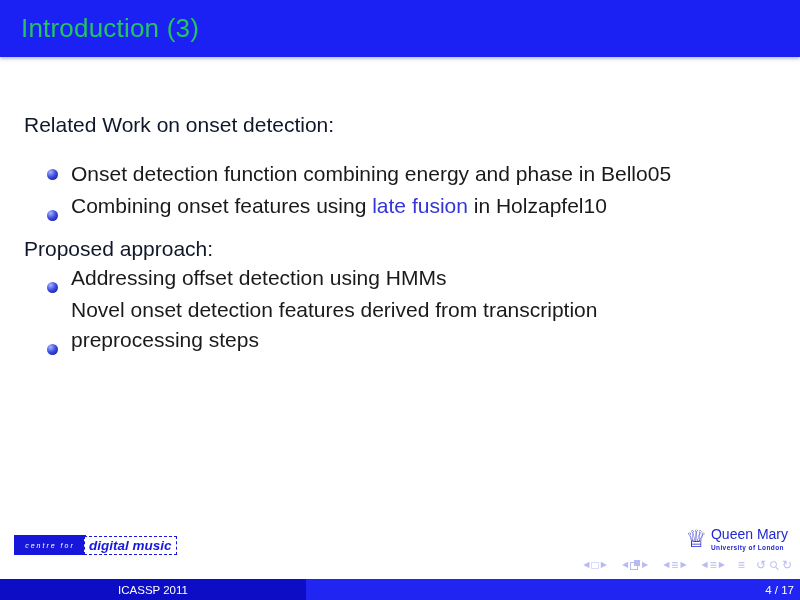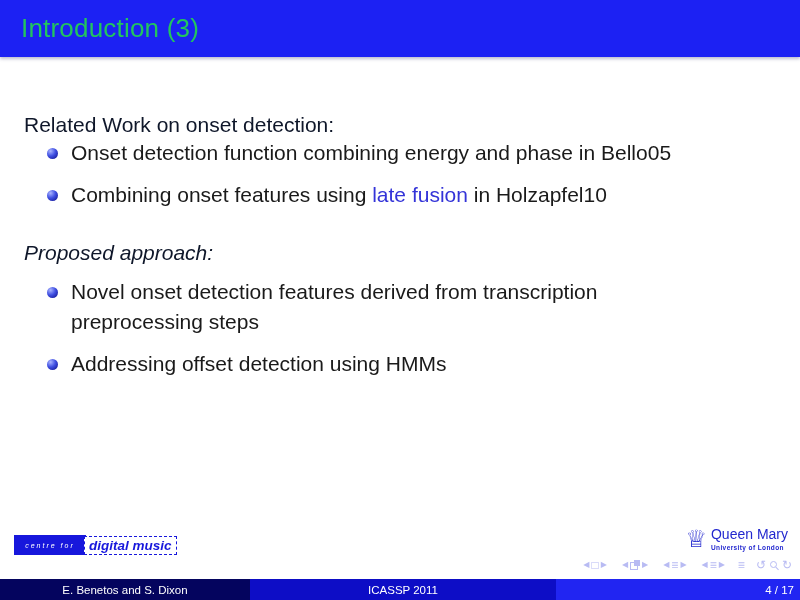--- a/index.html
+++ b/index.html
@@ -14,31 +14,31 @@
     background:#1c21f3; color:#22c55e; display:flex; align-items:center;
     box-sizing:border-box; padding-left:21px; font-size:26px; letter-spacing:.2px;
     box-shadow:0 2px 3px rgba(110,110,150,.45);
   }
   
   .slide-body { position:absolute; top:57px; left:0; width:800px; }
   .sec-heading {
     color:#0f172a; font-size:21px; line-height:25px; margin:0 0 0 24px;
   }
   .sec1-heading { margin-top:55px; }
-  .sec2-heading { margin-top:30px;font-style:italic; }
+  .sec2-heading { margin-top:15px; }
   .bullet { display:flex; align-items:flex-start; margin-left:47px; margin-right:30px; }
   .bullet .ball {
     flex:none; width:11px; height:11px; border-radius:50%; margin:10px 13px 0 0;
     background:radial-gradient(circle at 32% 28%, #aab4ff 0%, #4050e2 45%, #0b0b85 100%);
   }
   .btext { font-size:21px; line-height:30px; color:#1a1a1a; }
   .bline { display:block; }
   .accent { color:#3434d8; }
-  .mt13 { margin-top:1px; }
-  .mt6  { margin-top:12px; }
+  .mt13 { margin-top:22px; }
+  .mt6  { margin-top:2px;align-items:flex-end; }
   
   .c4dm { position:absolute; left:14px; top:534px; display:flex; align-items:center; height:22px; }
   .c4dm-box {
     background:#1717dc; color:#ffffff; height:20px; width:72px; box-sizing:border-box;
     display:flex; align-items:center; justify-content:center;
     font-size:7px; font-style:italic; letter-spacing:2px; white-space:nowrap;
   }
   .c4dm-label {
     color:#1717dc; font-weight:bold; font-style:italic; font-size:13.5px;
     border:1px dashed #1717dc; background:#ffffff; height:17px; line-height:17px;
@@ -98,29 +98,29 @@
       <span>Combining onset features using </span><span class="accent">late fusion</span><span> in Holzapfel10</span>
     </span>
   </div>
 
   <p class="sec-heading sec2-heading">Proposed approach:</p>
 
 
   <div class="bullet mt6">
     <span class="ball"></span>
     <span class="btext">
-      <span class="bline">Novel onset detection features derived from transcription</span>
-      <span class="bline">preprocessing steps</span>
+      <span class="bline">Addressing offset detection using HMMs</span>
     </span>
   </div>
 
   <div class="bullet mt6">
     <span class="ball"></span>
     <span class="btext">
-      <span class="bline">Addressing offset detection using HMMs</span>
+      <span class="bline">Novel onset detection features derived from transcription</span>
+      <span class="bline">preprocessing steps</span>
     </span>
   </div>
 
 </div>
 
 <div class="c4dm">
   <span class="c4dm-box">centre for</span>
   <span class="c4dm-label">digital music</span>
 </div>
 
@@ -157,22 +157,19 @@
     <span class="nav-glyph">≡</span>
   </span>
   <span class="nav-group">
     <span class="nav-glyph">↺</span>
     <span class="icon-search"></span>
     <span class="nav-glyph">↻</span>
   </span>
 </div>
 
 <div class="footer">
-  <div class="f-seg f-left">
-    <span>E. Benetos and S. Dixon</span>
-  </div>
   <div class="f-seg f-mid">
     <span>ICASSP 2011</span>
   </div>
   <div class="f-seg f-right">
     <span>4 / 17</span>
   </div>
 </div>
 
 </body></html>

